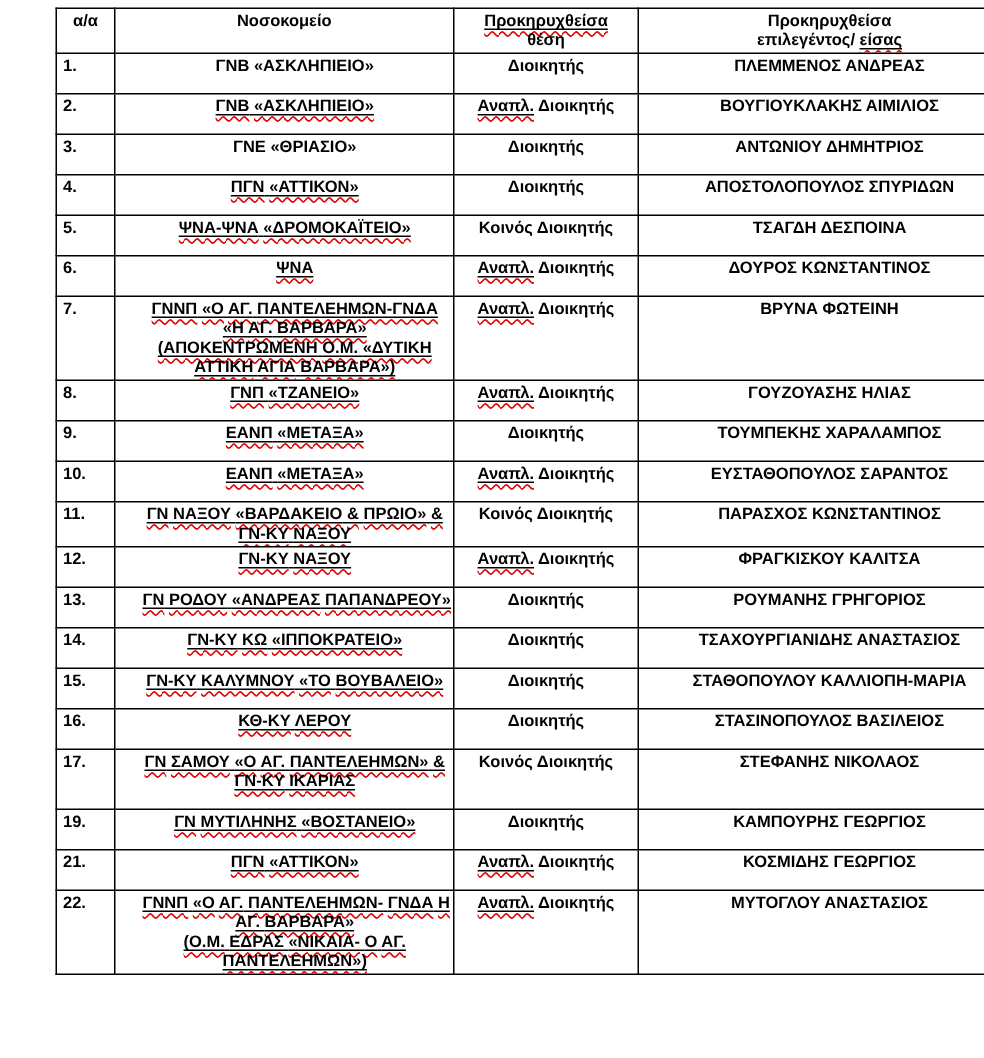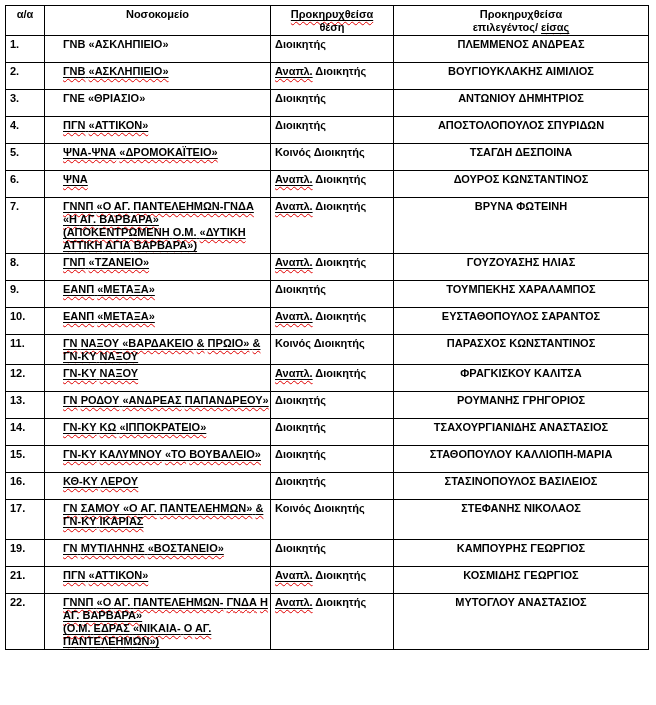--- a/index.html
+++ b/index.html
@@ -1,41 +1,41 @@
 <!DOCTYPE html>
 <html><head>
 <meta charset="utf-8">
 <style>
   html,body { margin:0; padding:0; background:#ffffff; }
   body {
     width:656px; height:705px; overflow:hidden;
     font-family:"Liberation Sans", sans-serif;
     font-weight:bold; color:#000;
   }
-  .page { padding:5px 0 0 5px; }
+  .page { padding:5px 0 0 5px;margin-left:32px; }
   table.doc {
     border-collapse:collapse; table-layout:fixed; width:643px;
     background:#fff;
   }
   td,th {
     border:1.5px solid #000;
     vertical-align:top;
     padding:2px 4px 1px 4px;
     font-size:11px; line-height:13px;
     font-weight:bold;
     overflow:hidden;
   }
   th { text-align:center; }
   col.c1 { width:39px; }
   col.c2 { width:226px; }
   col.c3 { width:123px; }
   col.c4 { width:255px; }
   td.c1 { text-align:left; }
-  td.c2 { text-align:left;padding-left:18px; }
-  td.c3 { text-align:left; }
+  td.c2 { text-align:center;padding-left:18px; }
+  td.c3 { text-align:center; }
   td.c4 { text-align:center; }
   .line { white-space:nowrap; }
   .blank { height:10px; }
   
   .u {
     text-decoration-line:underline;
     text-decoration-style:solid;
     text-decoration-color:#000;
     text-decoration-thickness:1px;
     text-underline-offset:2px;

